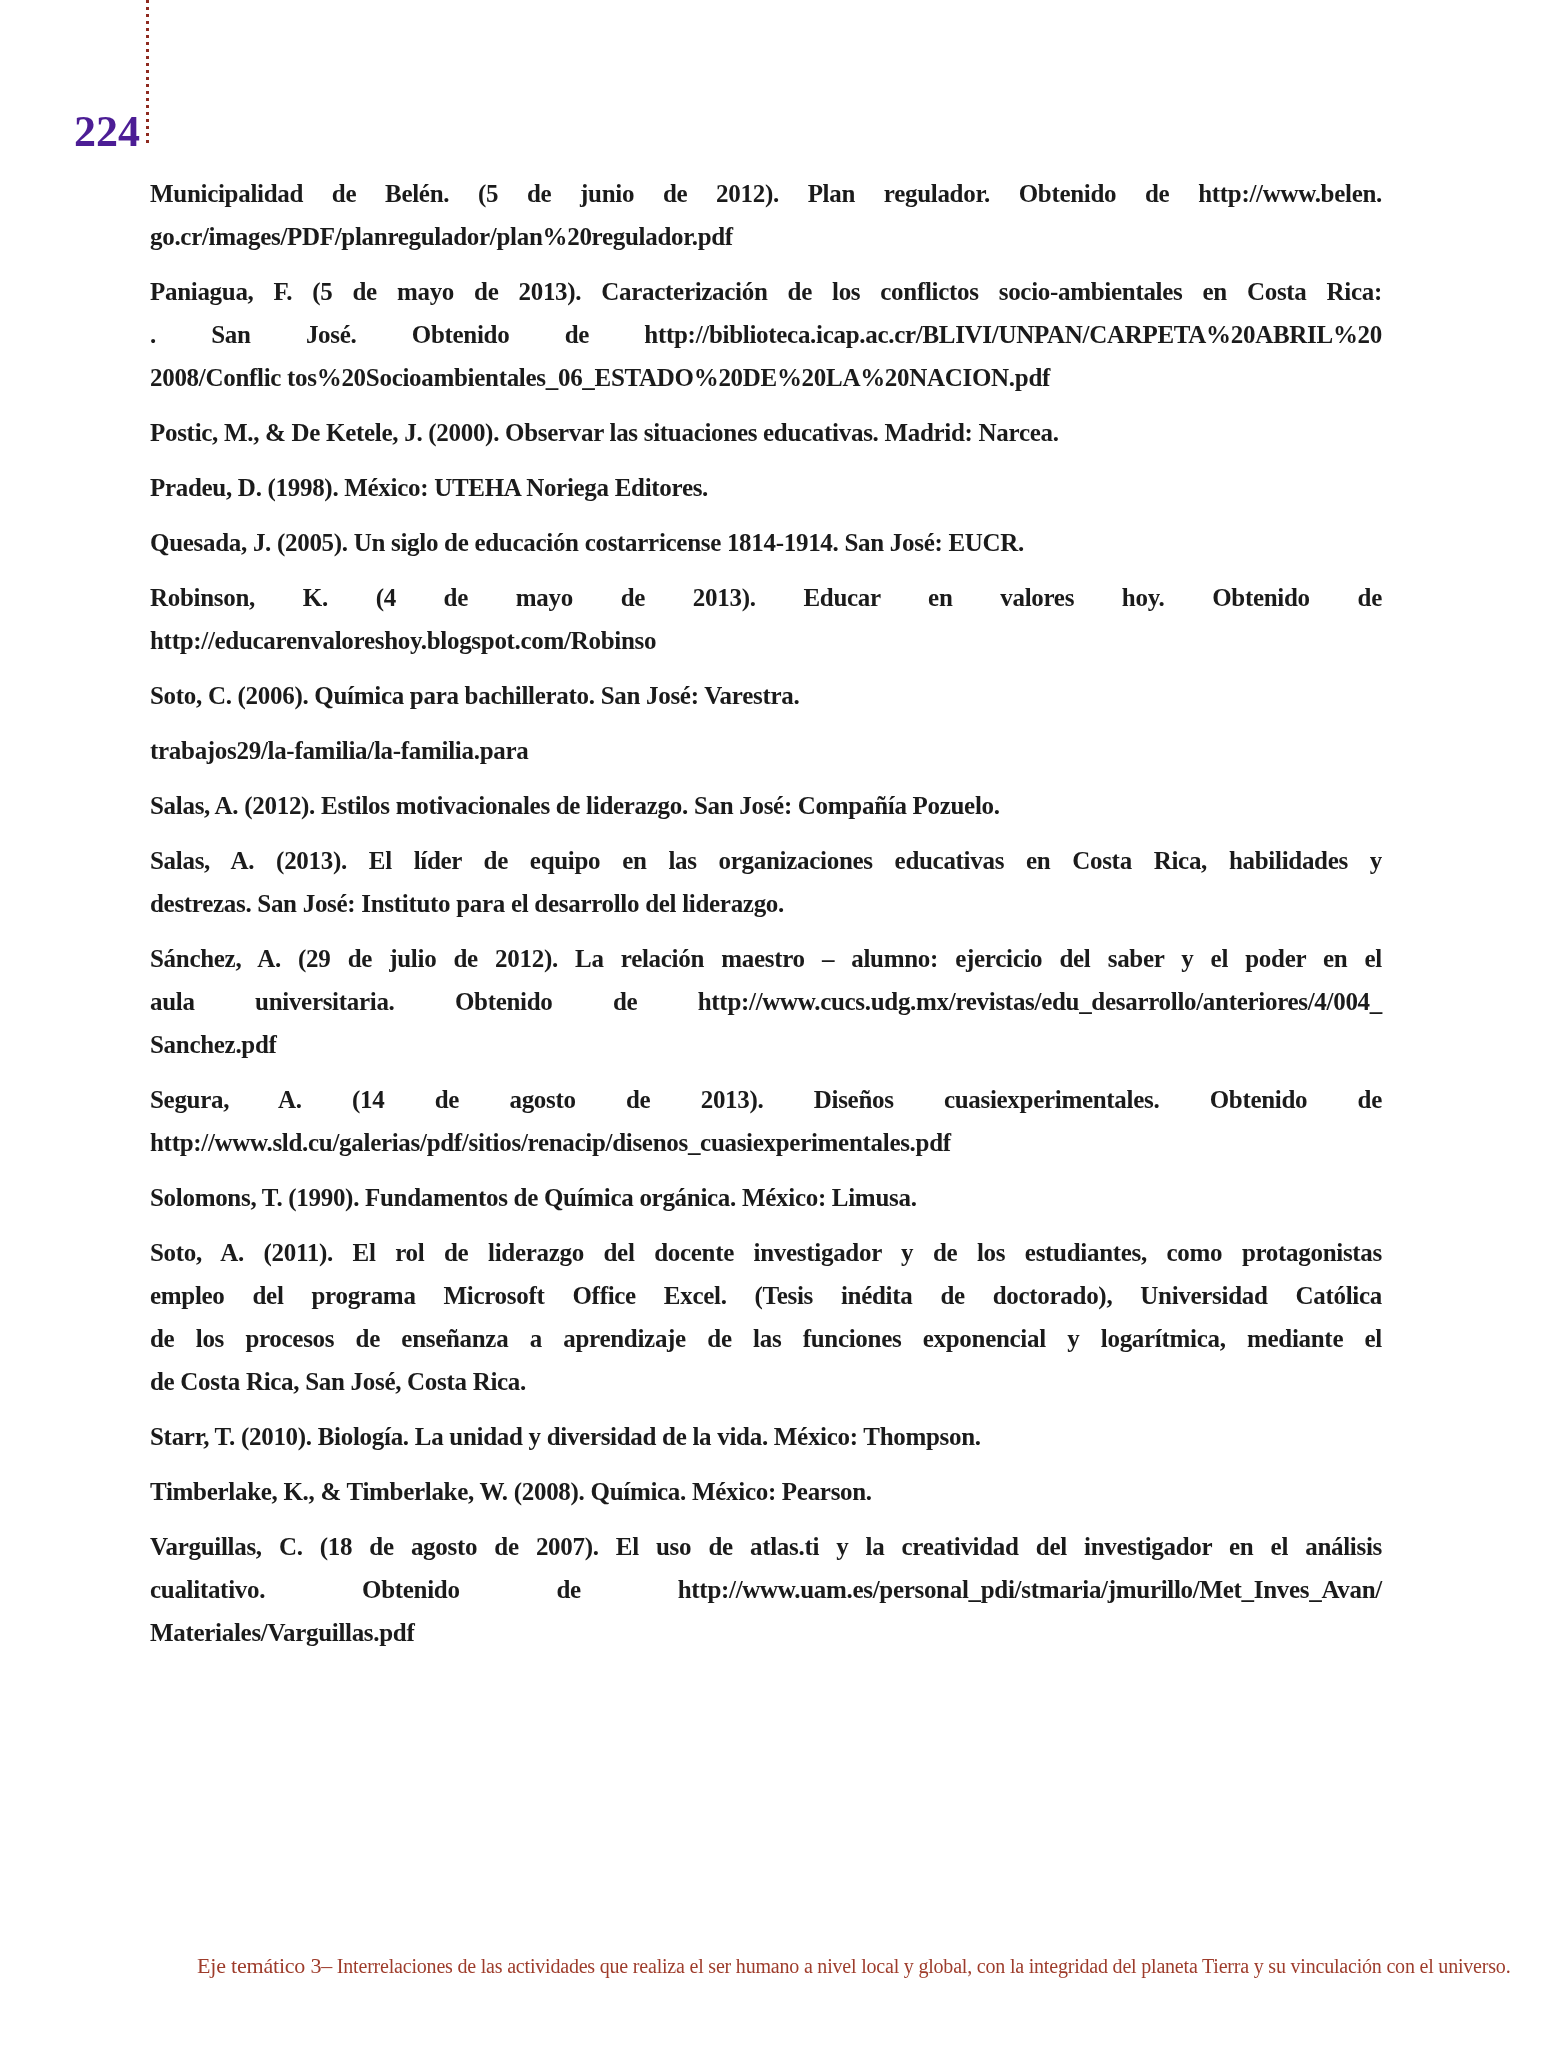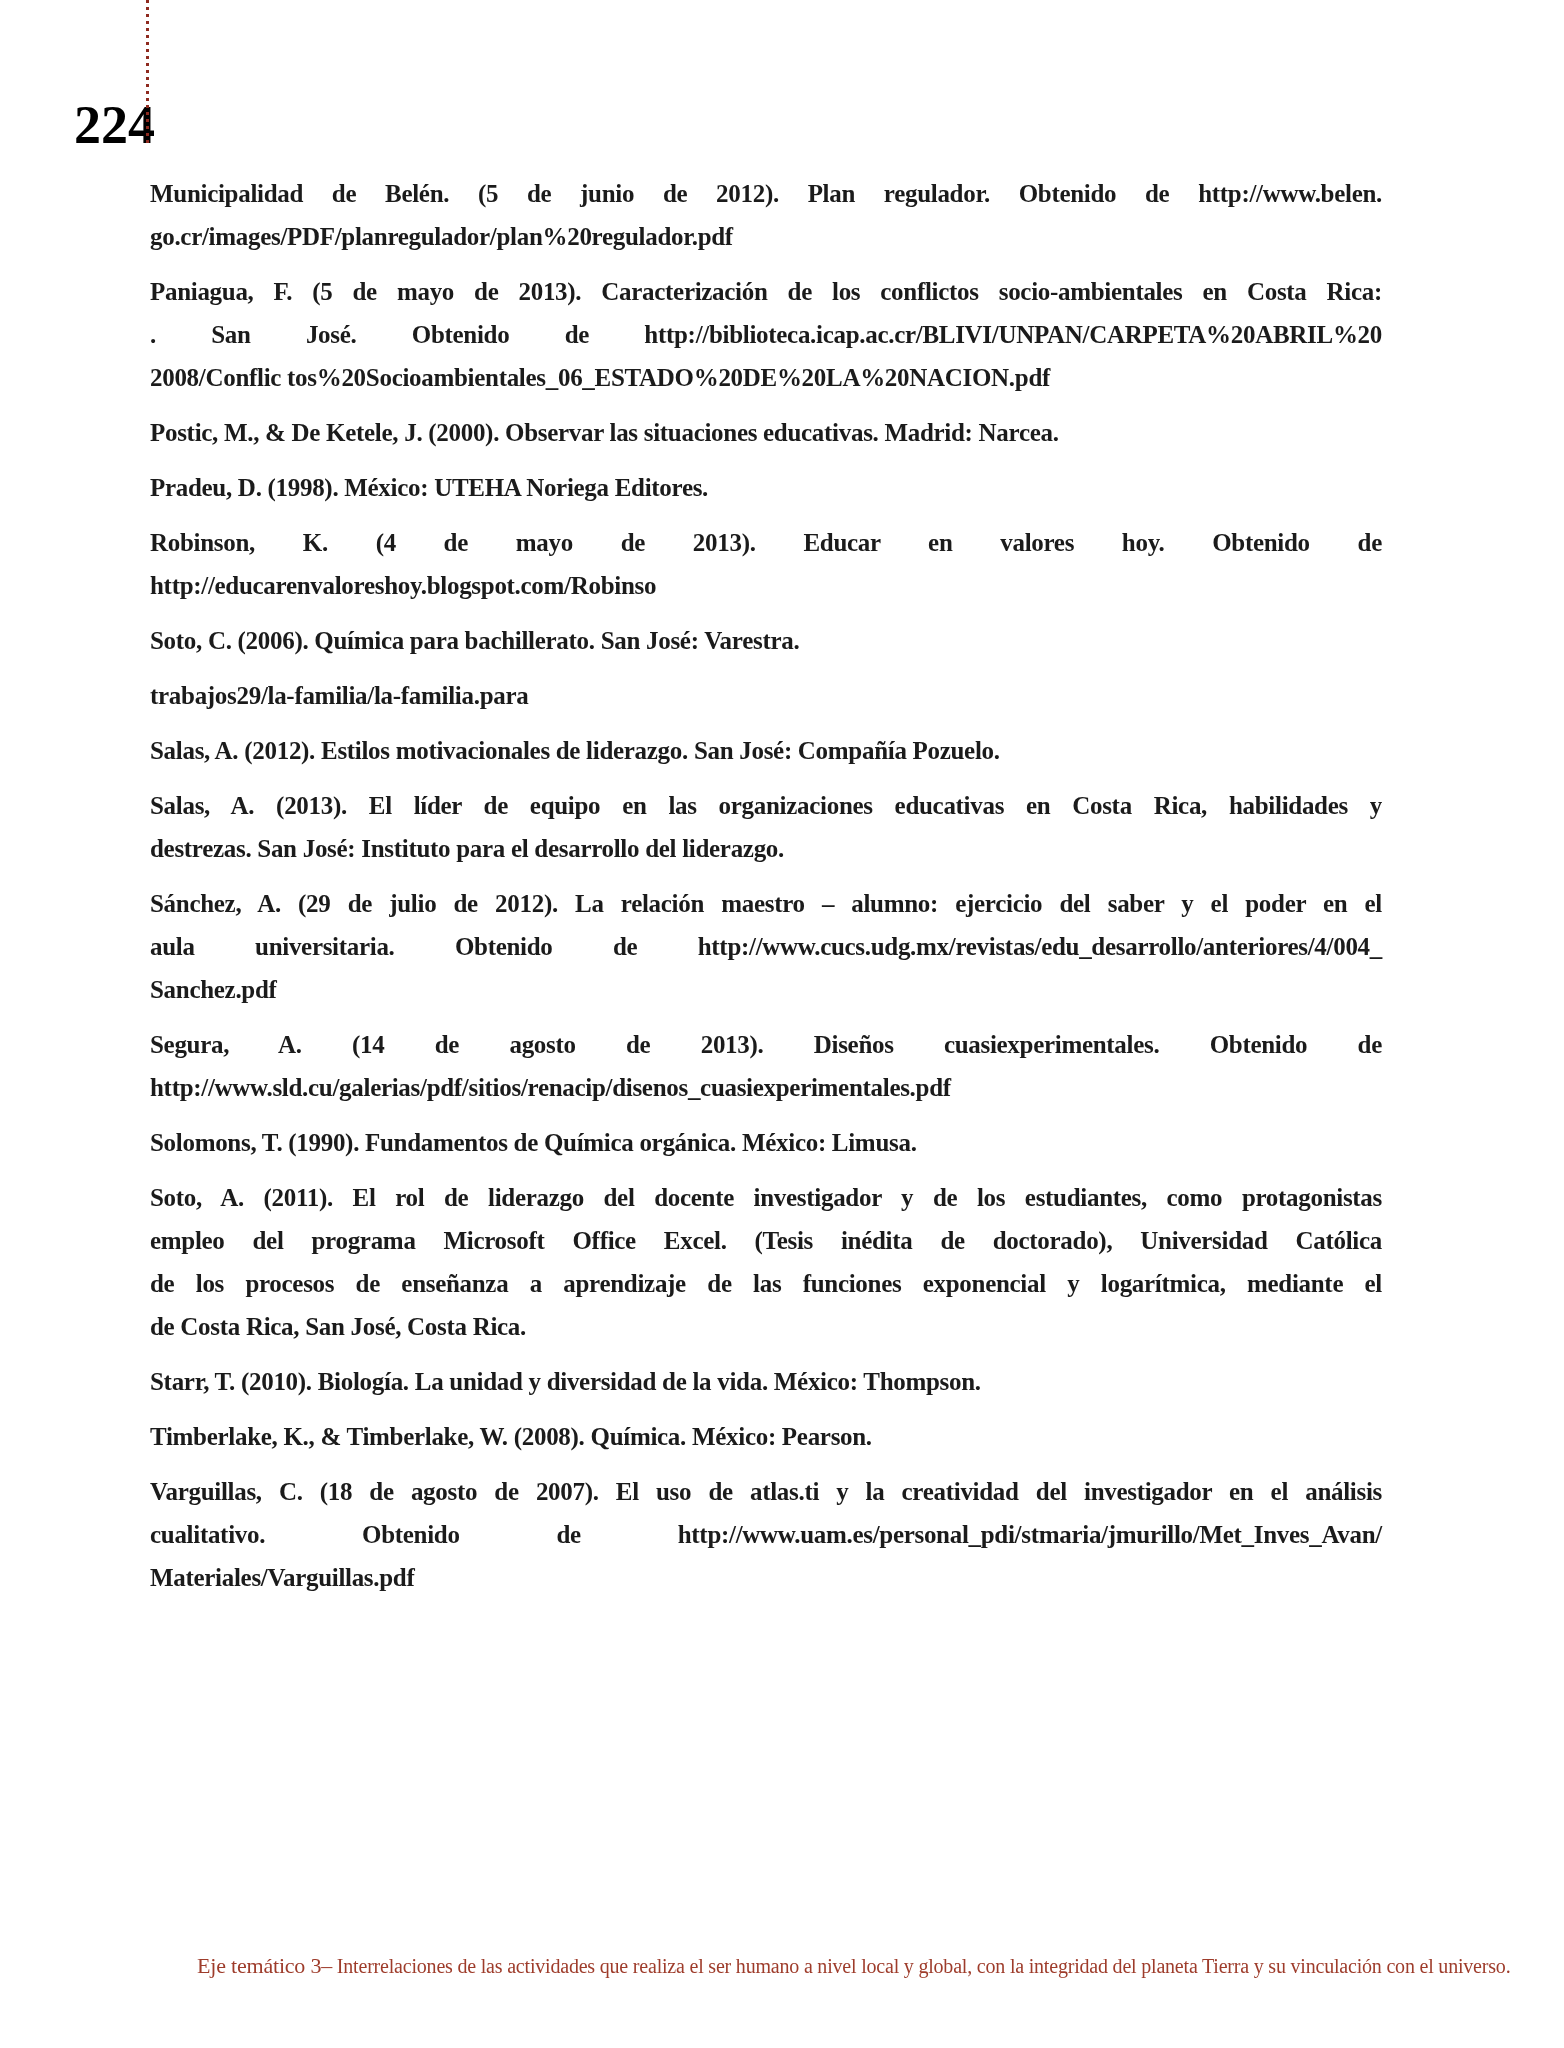--- a/index.html
+++ b/index.html
@@ -7,25 +7,25 @@
     position:relative;
     width:1564px;height:2048px;
     background:#ffffff;
     font-family:"Liberation Serif","DejaVu Serif",serif;
     color:#1b1b1b;
     overflow:hidden;
     margin:0 auto;
   }
   .page-number{
     position:absolute;
-    left:74px;top:94px;
+    left:74px;top:106px;
     width:66px;
-    font-size:54px;
+    font-size:44px;
     font-weight:bold;
-    color:#000000;
+    color:#4c1d95;
     letter-spacing:0px;
     text-align:right;
   }
   .dotted-rule{
     position:absolute;
     left:146px;top:0;
     width:3px;height:146px;
     background:repeating-linear-gradient(to bottom,#8e2a1f 0 3px,transparent 3px 7px);
   }
   .refs{
@@ -76,20 +76,23 @@
     </p>
 
     <p class="entry">
       <span class="ln">Postic, M., &amp; De Ketele, J. (2000). Observar las situaciones educativas. Madrid: Narcea.</span>
     </p>
 
     <p class="entry">
       <span class="ln">Pradeu, D. (1998). México: UTEHA Noriega Editores.</span>
     </p>
 
+    <p class="entry">
+      <span class="ln">Quesada, J. (2005). Un siglo de educación costarricense 1814-1914. San José: EUCR.</span>
+    </p>
 
     <p class="entry">
       <span class="ln j">Robinson, K. (4 de mayo de 2013). Educar en valores hoy. Obtenido de</span>
       <span class="ln">http://educarenvaloreshoy.blogspot.com/Robinso</span>
     </p>
 
     <p class="entry">
       <span class="ln">Soto, C. (2006). Química para bachillerato. San José: Varestra.</span>
     </p>
 

